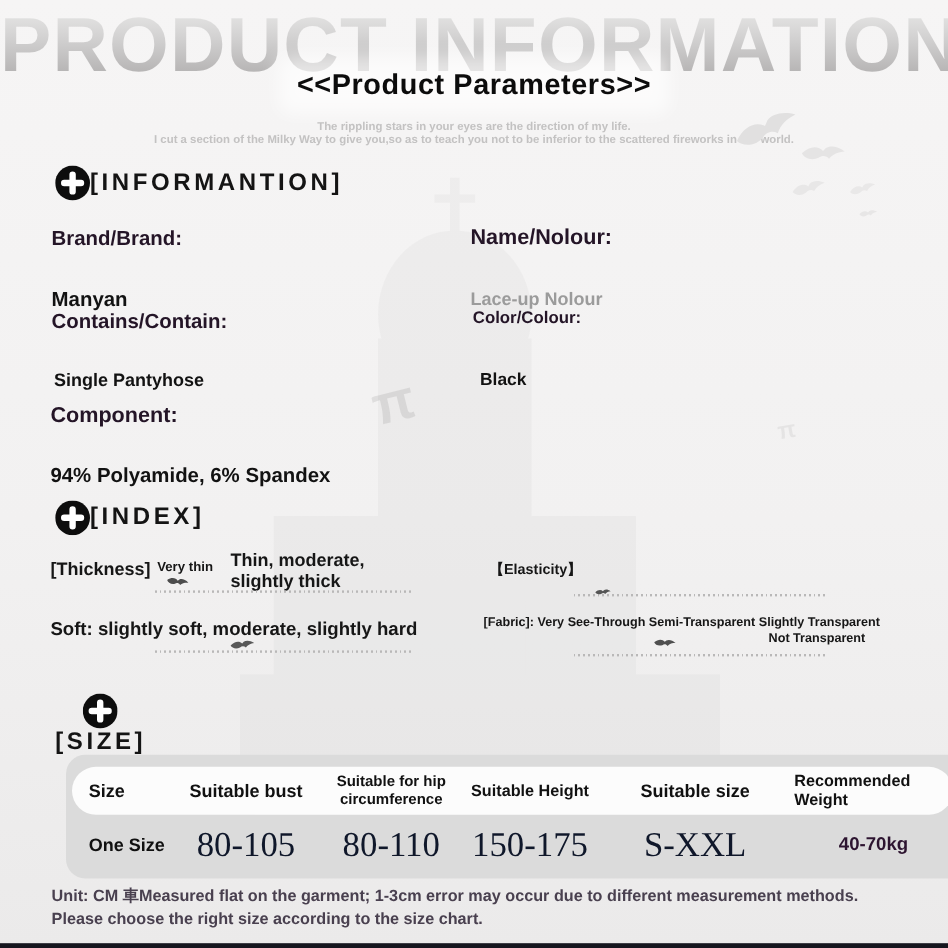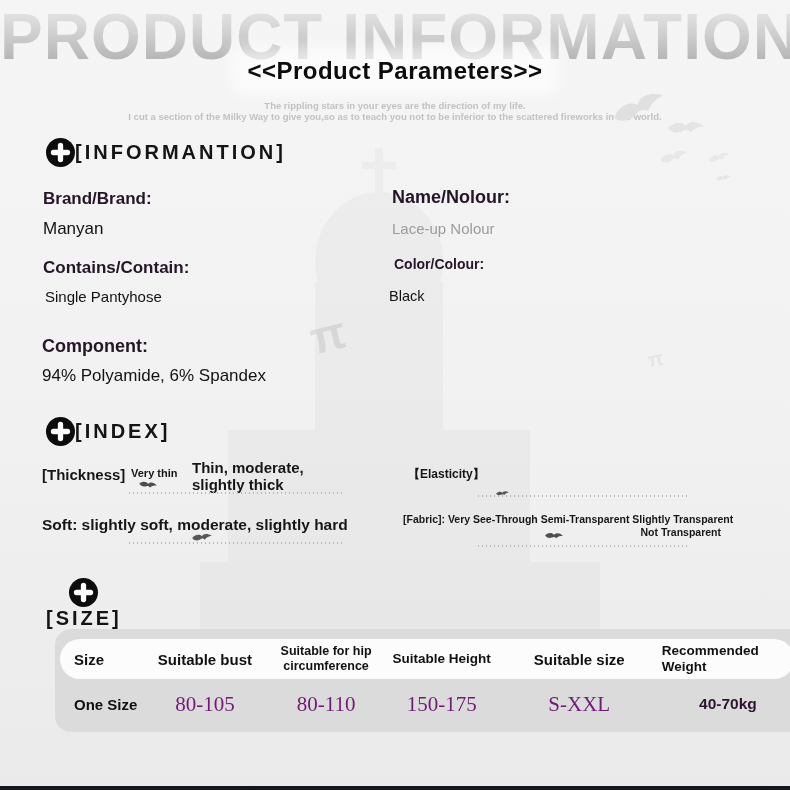--- a/index.html
+++ b/index.html
@@ -34,21 +34,21 @@
   .sub1 { top:100px; }
   .sub2 { top:111px; }
 
   
   .section-header { position:absolute; display:flex; align-items:center; }
   .plus-icon { width:29px; height:29px; display:block; }
   .section-title { font-size:20px; font-weight:bold; color:#141414; letter-spacing:3px; }
 
   
   .field-label { position:absolute; font-weight:bold; color:var(--label_dark,#241527); }
-  .field-value { position:absolute; font-weight:normal; color:var(--text_black,#121212); }
+  .field-value { position:absolute; font-weight:bold; color:var(--text_black,#121212);margin-top:21px; }
   .value-muted { color:var(--muted_gray,#9b9b9b); }
 
   
   .idx-text { position:absolute; font-weight:bold; color:#161616; }
   .dotted-line { position:absolute; height:2px;
     background-image:repeating-linear-gradient(90deg,#b9b8b8 0 1.5px, transparent 1.5px 4px); }
 
   
   .size-table {
     position:absolute; left:55px; top:629px; width:754px; height:103px;
@@ -69,21 +69,21 @@
   .col-3 { width:16.5%; }
   .col-4 { width:15%; }
   .col-5 { width:22.5%; }
   .col-6 { width:18%; }
   .col-4 .inner, .col-6 .inner { text-align:left; }
   .th { font-weight:bold; color:#111; font-size:15px; line-height:17px; }
   .th.col-3 { font-size:12.5px; line-height:15px; }
   .th.col-4 { font-size:13.5px; line-height:16px; }
   .th.col-6 { font-size:13.5px; line-height:16px; }
   .td-onesize { font-weight:bold; color:#101010; font-size:15px; }
-  .td-serif { font-family:"Liberation Serif", serif; font-size:21px; color:#701a75; }
+  .td-serif { font-family:"Liberation Serif", serif; font-size:29px; color:#0f172a; }
   .td-weight { font-weight:bold; font-size:15.5px; color:var(--weight_accent,#2d1430); }
 
   
   .footer-note { position:absolute; left:43px; top:738px; width:730px;
     font-size:13.5px; font-weight:bold; line-height:18.5px; color:var(--note_color,#49404f); }
   .bottom-bar { position:absolute; left:0; top:786px; width:790px; height:4px; background:#16161e; }
 </style>
 </head>
 <body>
 
@@ -146,21 +146,21 @@
   <div class="field-label" style="left:43px; top:189px; font-size:17px;">Brand/Brand:</div>
   <div class="field-value" style="left:43px; top:219px; font-size:17px;">Manyan</div>
 
   <div class="field-label" style="left:392px; top:187px; font-size:18px;">Name/Nolour:</div>
   <div class="field-value value-muted" style="left:392px; top:220px; font-size:15px;">Lace-up Nolour</div>
 
   <div class="field-label" style="left:43px; top:258px; font-size:17px;">Contains/Contain:</div>
   <div class="field-value" style="left:45px; top:288px; font-size:15px;">Single Pantyhose</div>
 
   <div class="field-label" style="left:394px; top:256px; font-size:14px;">Color/Colour:</div>
-  <div class="field-value" style="left:389px; top:288px; font-size:14.5px;">Black</div>
+  <div class="field-value" style="left:400px; top:288px; font-size:14.5px;">Black</div>
 
   <div class="field-label" style="left:42px; top:336px; font-size:18px;">Component:</div>
   <div class="field-value" style="left:42px; top:366px; font-size:17px;">94% Polyamide, 6% Spandex</div>
 
   <div class="section-header" style="left:46px; top:417px;">
     <svg class="plus-icon" viewBox="0 0 24 24">
         <use href="#plus-glyph"></use>
       </svg>
     <span class="section-title">[INDEX]</span>
   </div>
@@ -217,16 +217,20 @@
     <div class="table-row">
       <div class="col col-1 td-onesize">One Size</div>
       <div class="col col-2 td-serif">80-105</div>
       <div class="col col-3 td-serif">80-110</div>
       <div class="col col-4 td-serif">150-175</div>
       <div class="col col-5 td-serif">S-XXL</div>
       <div class="col col-6 td-weight">40-70kg</div>
     </div>
   </div>
 
+  <div class="footer-note">
+    <div>Unit: CM 車Measured flat on the garment; 1-3cm error may occur due to different measurement methods.</div>
+    <div>Please choose the right size according to the size chart.</div>
+  </div>
 
   <div class="bottom-bar"></div>
 
 </div>
 
 </body></html>

